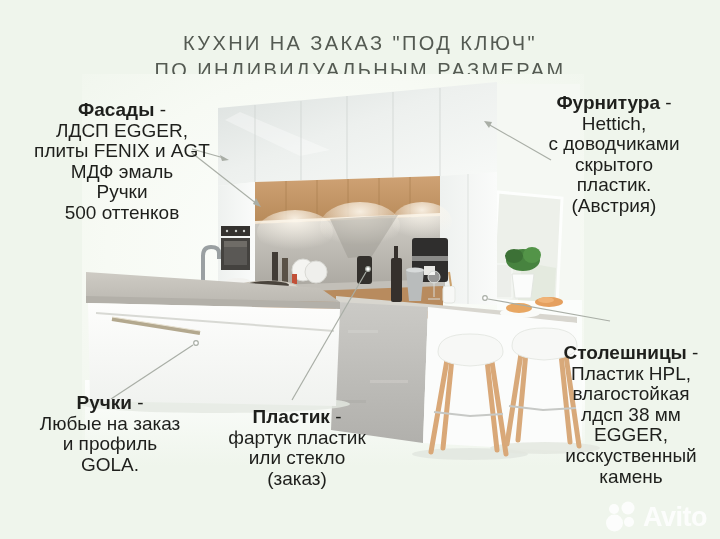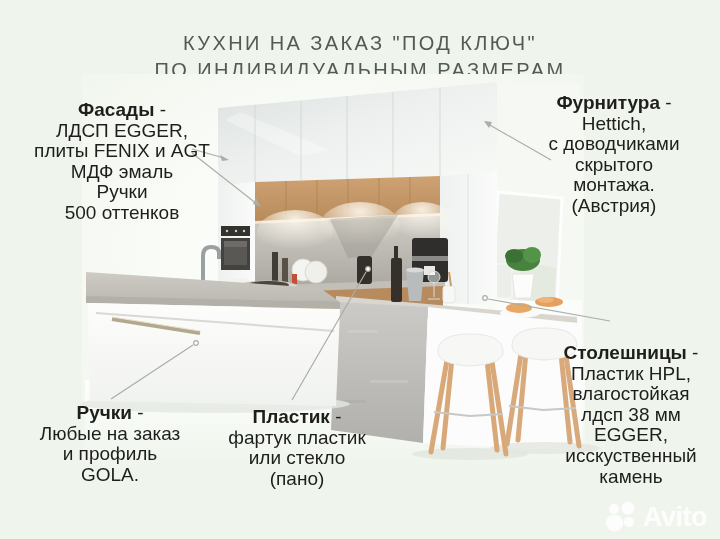--- a/index.html
+++ b/index.html
@@ -15,21 +15,21 @@
     font-weight:400;
   }
   .kitchen-svg{position:absolute;left:0;top:0;}
   .annotation{
     position:absolute;text-align:center;color:#1e1f1c;
     font-size:19px;line-height:20.6px;
   }
   .annotation .term{font-weight:700;}
   .ann-facades{left:26px;top:100px;width:192px;}
   .ann-furniture{left:530px;top:93px;width:168px;}
-  .ann-handles{left:28px;top:403px;width:164px;}
+  .ann-handles{left:28px;top:393px;width:164px;}
   .ann-skinali{left:218px;top:407px;width:158px;}
   .ann-countertops{left:550px;top:343px;width:162px;}
   .watermark{
     position:absolute;right:13px;bottom:6px;
     display:flex;align-items:center;gap:4px;
     opacity:.85;pointer-events:none;
   }
   .watermark .brand{
     color:#ffffff;font-weight:700;font-size:27px;letter-spacing:-0.5px;
   }
@@ -261,36 +261,36 @@
     <div>МДФ эмаль</div>
     <div>Ручки</div>
     <div>500 оттенков</div>
   </div>
 
   <div class="annotation ann-furniture">
     <div><span class="term">Фурнитура</span><span> -</span></div>
     <div>Hettich,</div>
     <div>с доводчиками</div>
     <div>скрытого</div>
-    <div>монтажа.</div>
+    <div>пластик.</div>
     <div>(Австрия)</div>
   </div>
 
   <div class="annotation ann-handles">
     <div><span class="term">Ручки</span><span> -</span></div>
     <div>Любые на заказ</div>
     <div>и профиль</div>
     <div>GOLA.</div>
   </div>
 
   <div class="annotation ann-skinali">
     <div><span class="term">Пластик</span><span> -</span></div>
     <div>фартук пластик</div>
     <div>или стекло</div>
-    <div>(пано)</div>
+    <div>(заказ)</div>
   </div>
 
   <div class="annotation ann-countertops">
     <div><span class="term">Столешницы</span><span> -</span></div>
     <div>Пластик HPL,</div>
     <div>влагостойкая</div>
     <div>лдсп 38 мм</div>
     <div>EGGER,</div>
     <div>исскуственный</div>
     <div>камень</div>

